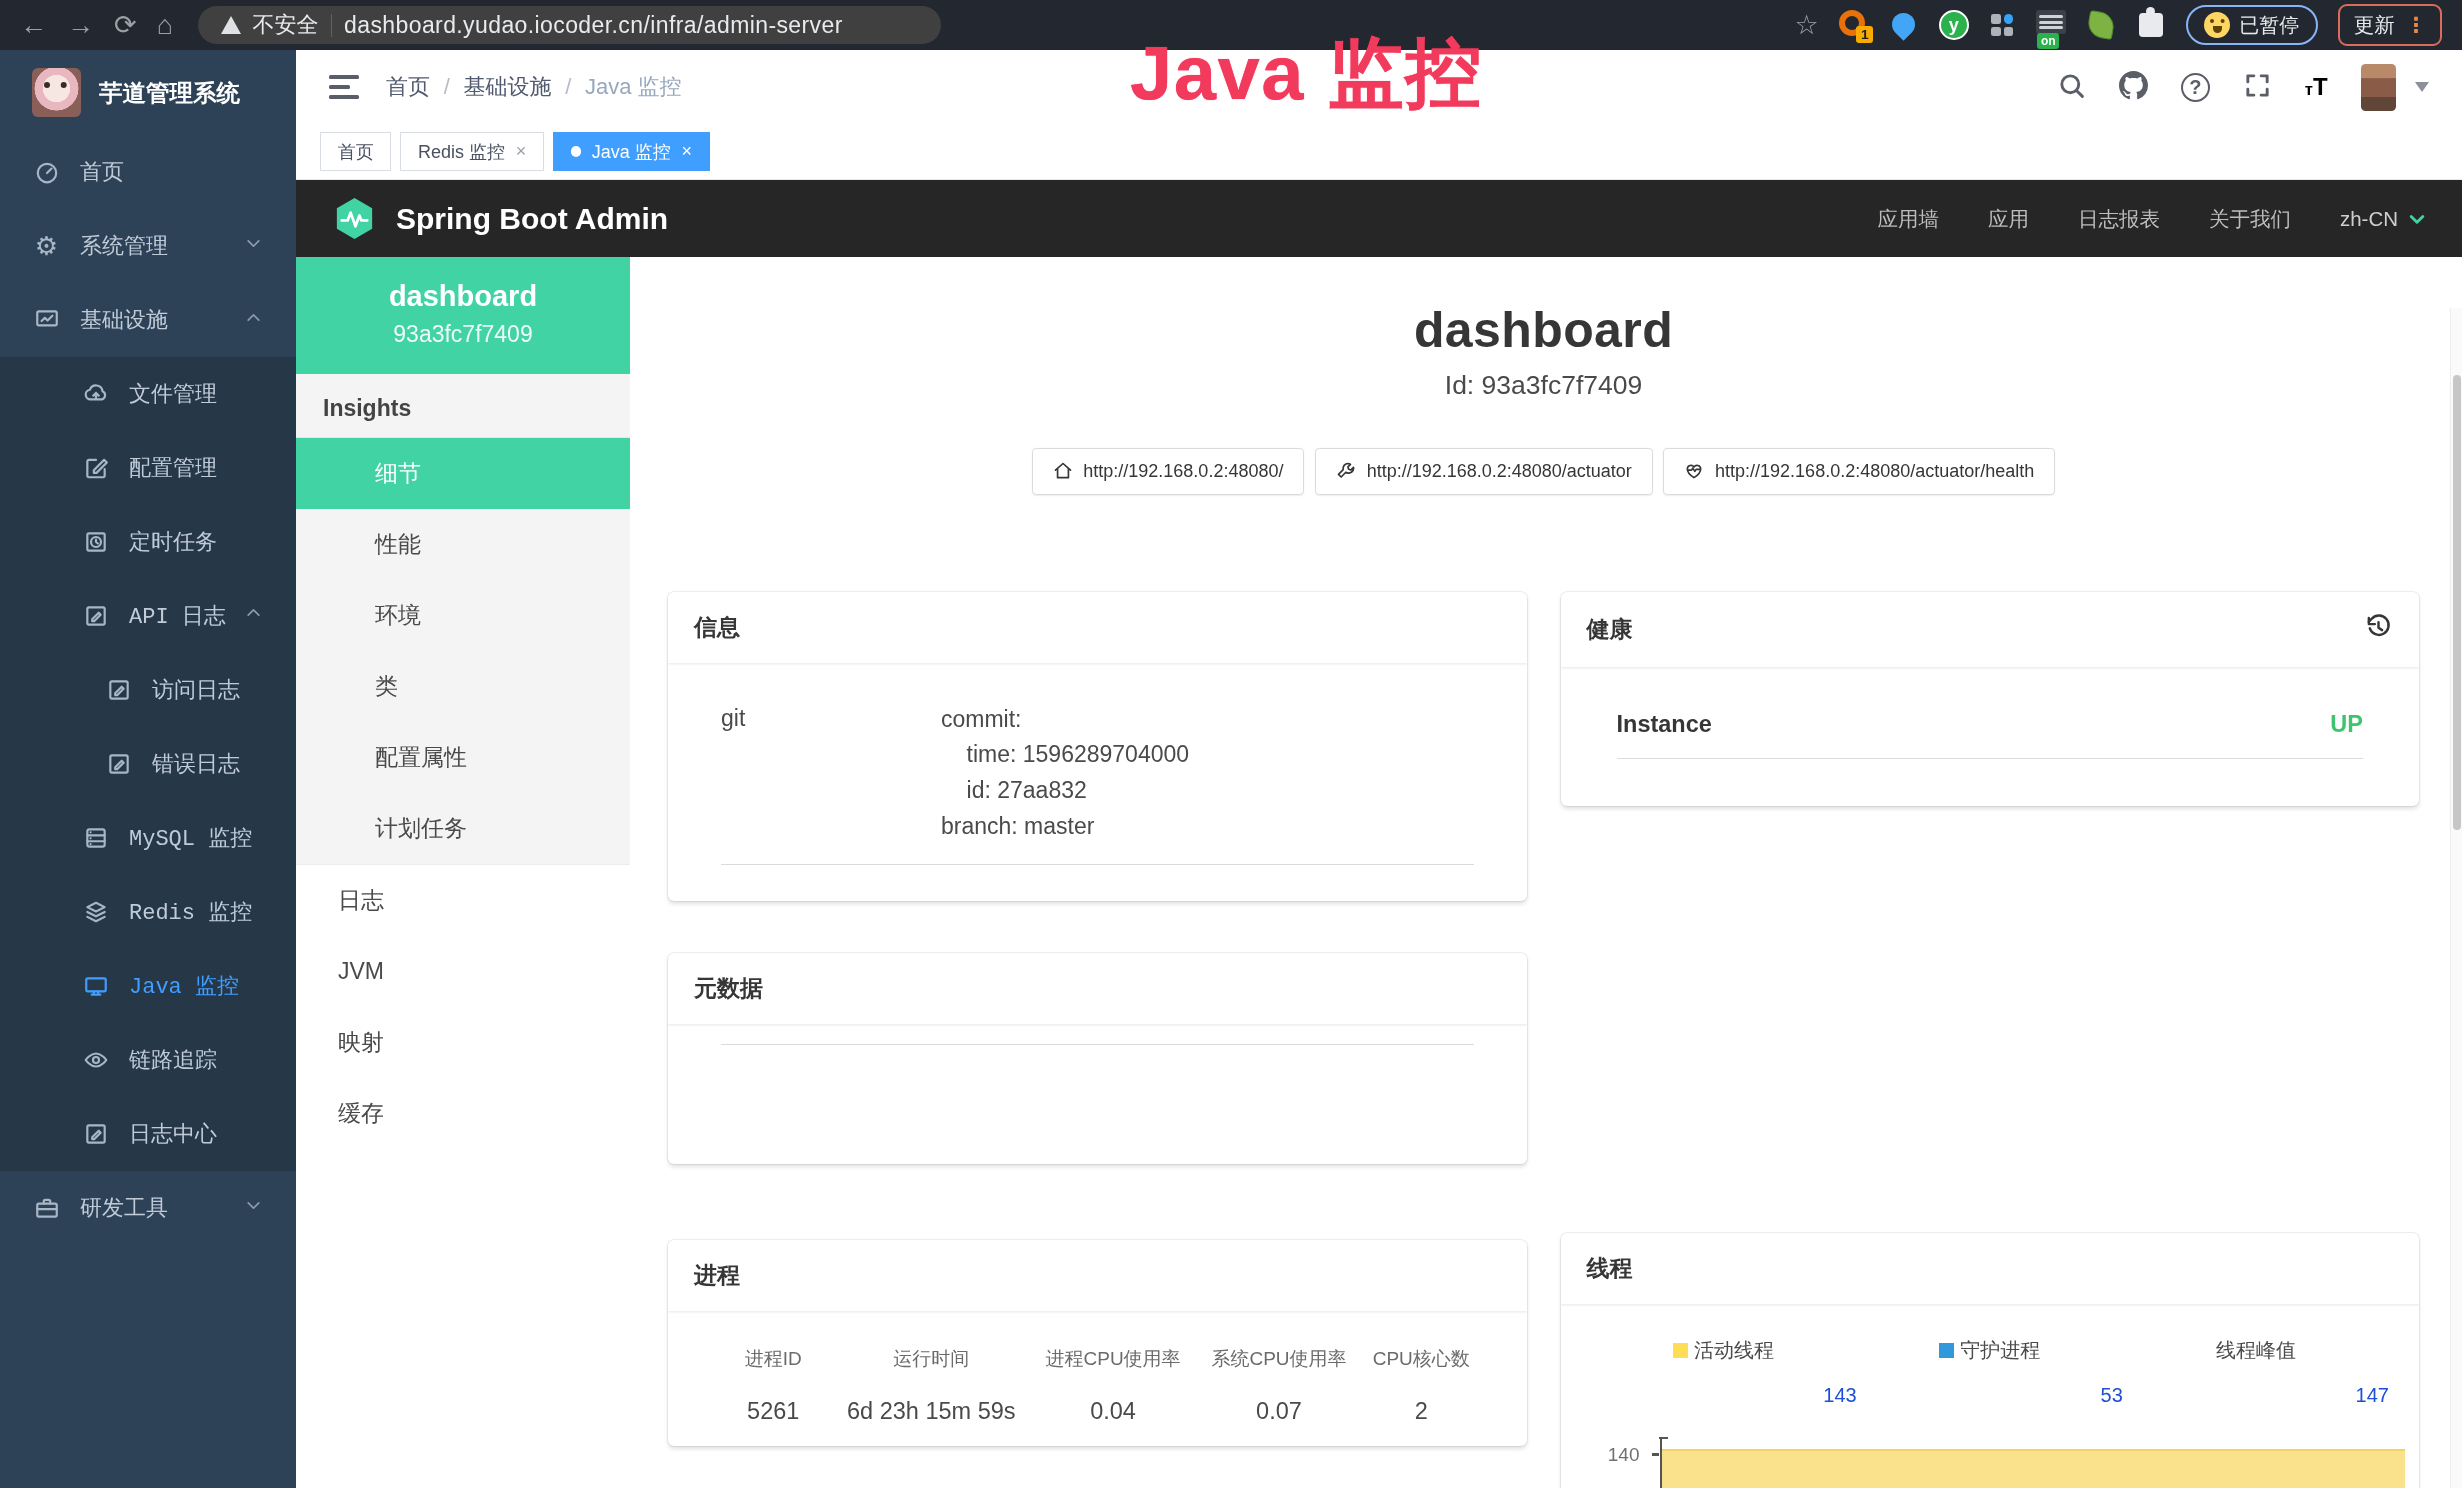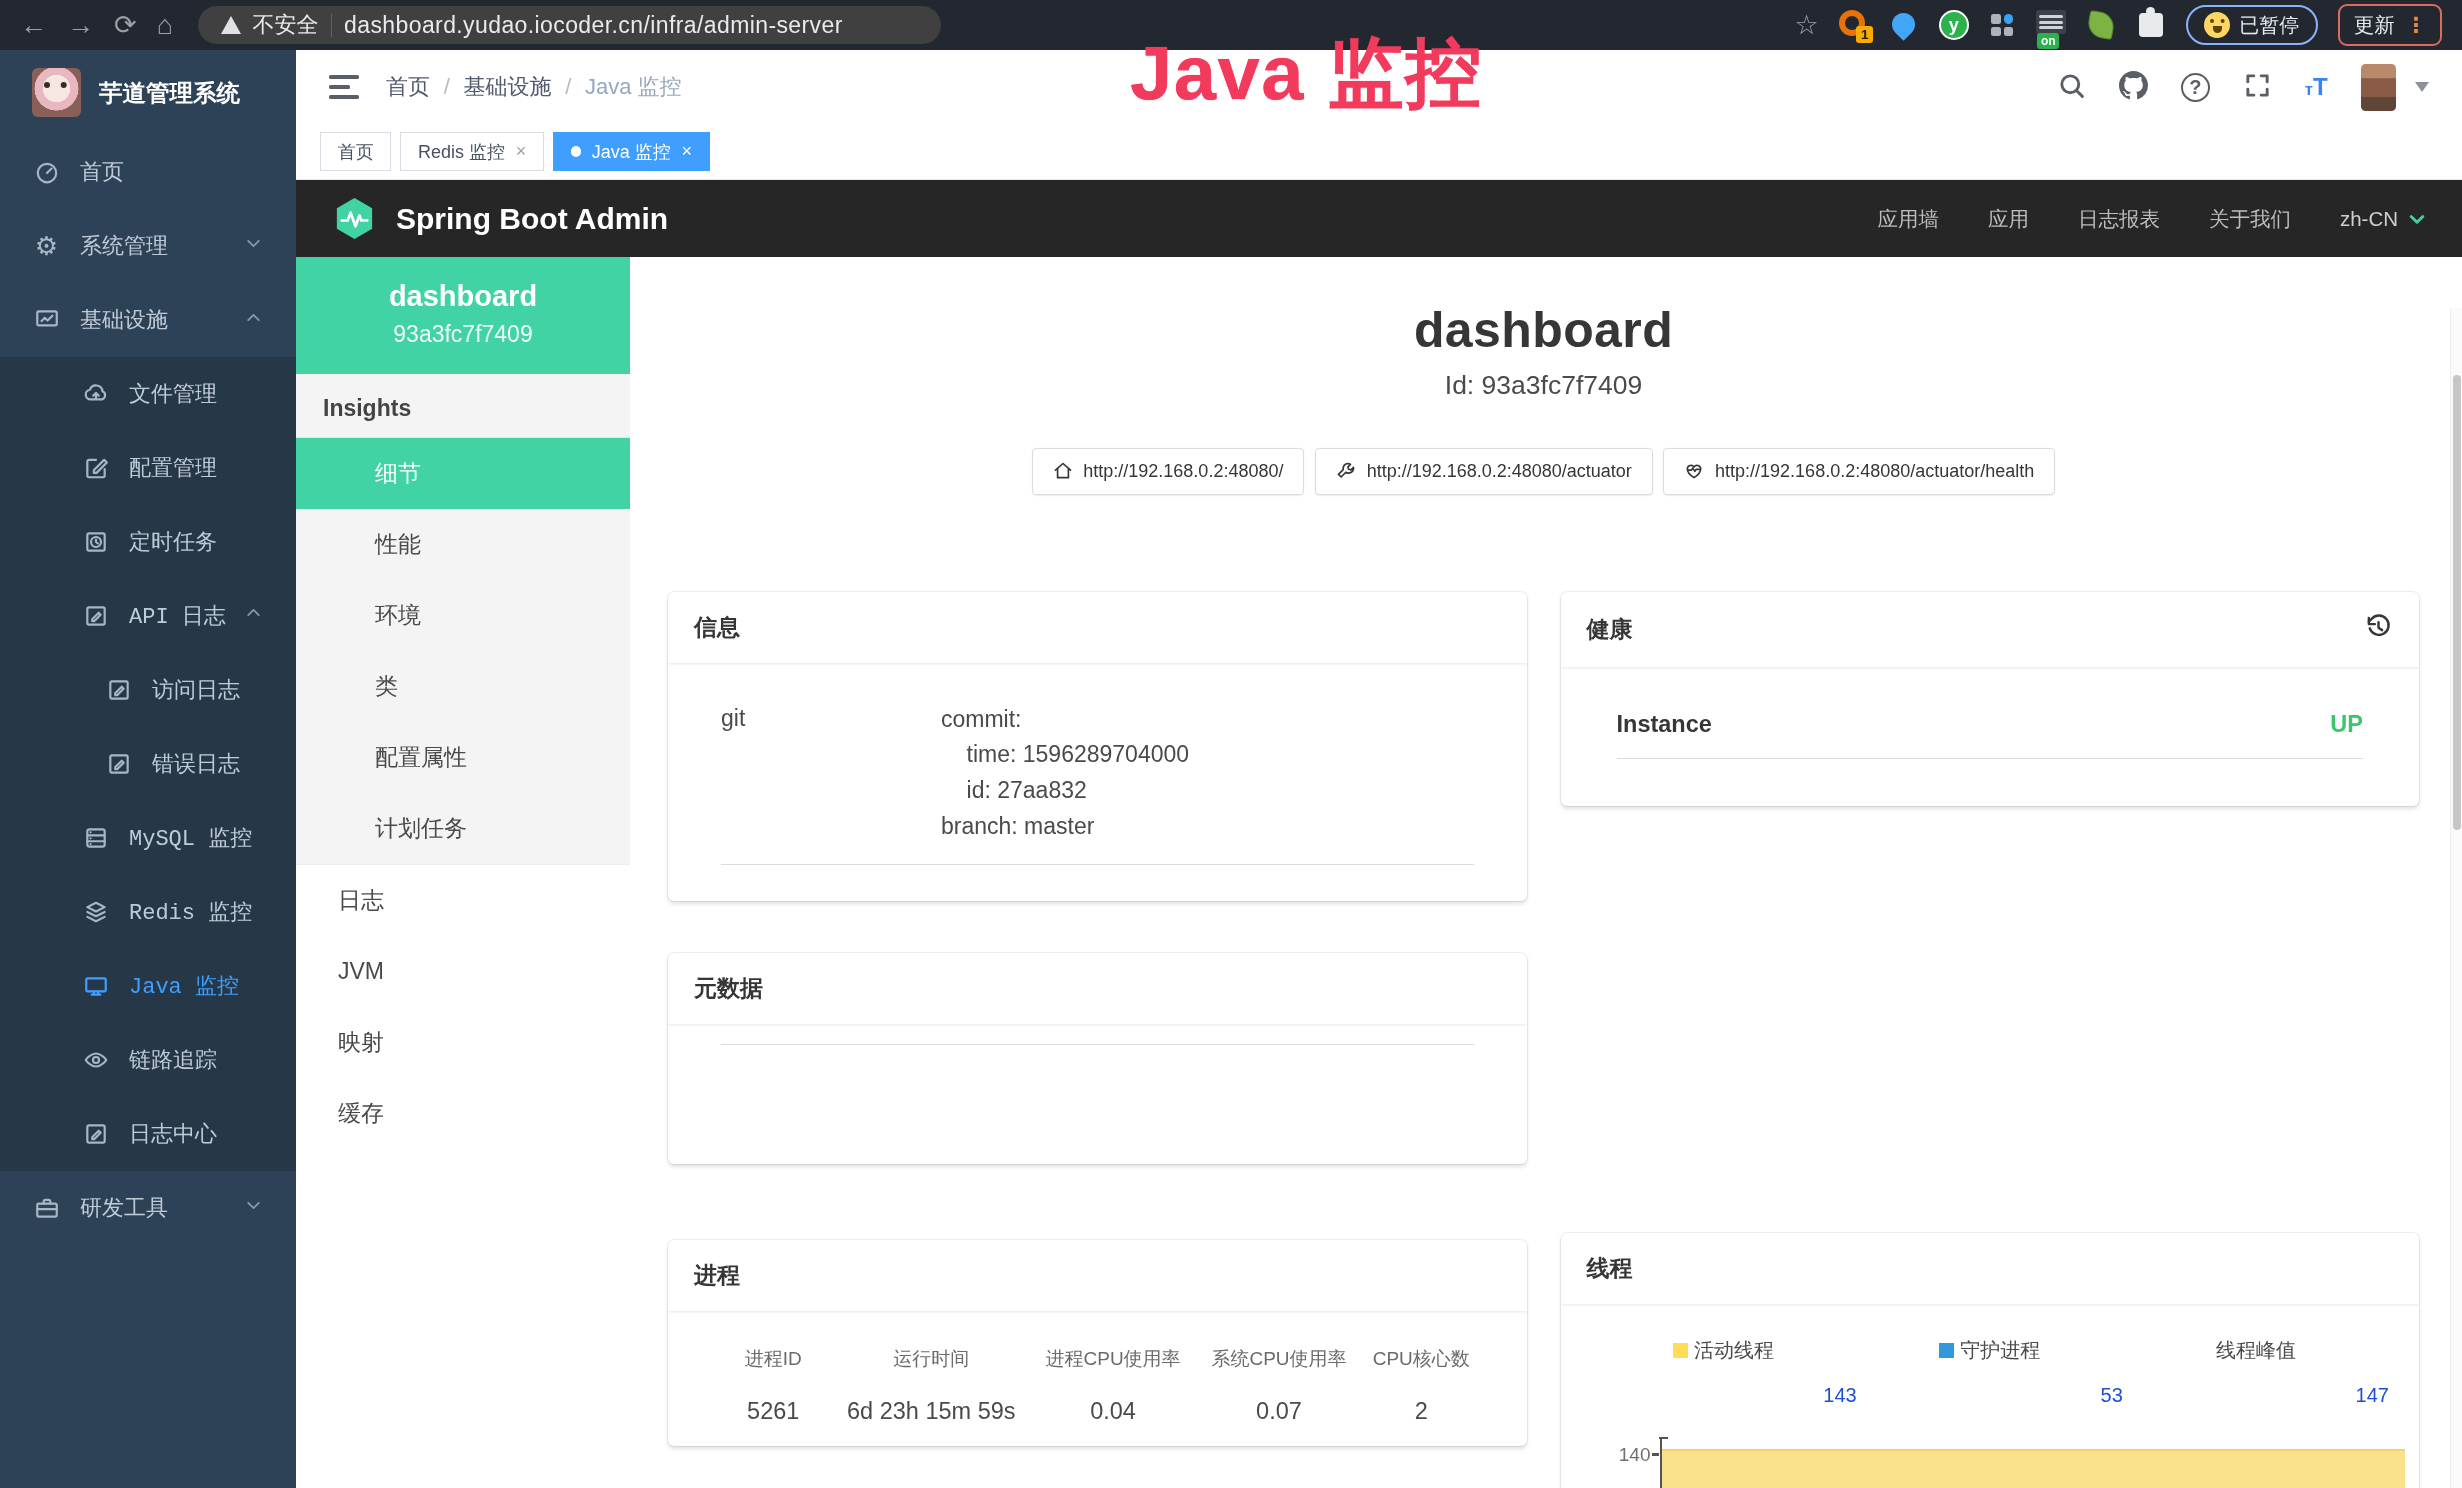--- a/index.html
+++ b/index.html
@@ -69,21 +69,21 @@
   .hamburger i:nth-child(2) { width:70%; }
   .crumbs { display:flex; align-items:center; gap:13.7px; font-size:22px; }
   .crumb { color:#515a6e; }
   .crumb-sep { color:#b6bcc6; }
   .crumb.last { color:#97a8be; }
   .hspacer { flex:1; }
   .hicons { display:flex; align-items:center; gap:33px; color:#5a5e66; }
   .hicons svg { width:29px; height:29px; stroke:#5a5e66; fill:none; stroke-width:2.4; stroke-linecap:round; stroke-linejoin:round; }
   .hicons .gh svg { fill:#5a5e66; stroke:none; }
   .help-circle { width:29px; height:29px; border:2.3px solid #5a5e66; border-radius:50%; display:flex; align-items:center; justify-content:center; font-size:20px; font-weight:bold; color:#5a5e66; }
-  .tt { font-size:24px; color:#3b82f6; font-weight:bold; }
+  .tt { font-size:24px; color:#000000; font-weight:bold; }
   .tt small { font-size:16.7px; }
   .avatar { width:35px; height:47px; border-radius:4.6px; background:linear-gradient(180deg,#b98a6a 0 30%,#8a5c48 31% 70%,#5f4638 71%); }
   .caret-down { width:0; height:0; border-left:7.6px solid transparent; border-right:7.6px solid transparent; border-top:10px solid #8b909a; margin-left:-13.7px; }
 
   
   .tabs-bar { height:56px; display:flex; align-items:center; gap:9px; padding:0 24px; border-bottom:1.5px solid #e4e7ed; flex:0 0 auto; }
   .tab { height:39px; display:flex; align-items:center; gap:10.6px; border:1.5px solid #d8dce5; background:#fff; color:#495060; font-size:18px; padding:0 16.7px; cursor:pointer; }
   .tab .x { color:#9aa0ab; font-size:18px; }
   .tab.active { background:#409eff; border-color:#409eff; color:#fff; }
   .tab.active .dot { width:10.6px; height:10.6px; border-radius:50%; background:#fff; }
@@ -141,21 +141,21 @@
   .proc-h { font-size:19px; color:#6b6b6b; }
   .proc-v { font-size:23.5px; color:#4a4a4a; }
 
   .legend-grid { display:grid; grid-template-columns:1fr 1fr 1fr; text-align:right; padding:33px 30px 0; row-gap:20px; }
   .lg-label { font-size:20px; color:#4a4a4a; display:flex; align-items:center; justify-content:center; gap:6px; }
   .lg-sq { width:15px; height:15px; display:inline-block; }
   .lg-val { font-size:20px; color:#1d4ed8; }
 
   .thread-chart { display:flex; margin-top:30px; height:197px; }
   .ticks { width:99px; position:relative; flex:0 0 auto; }
-  .tick { position:absolute; right:9px; font-size:19px; color:#707070; transform:translateY(-50%); }
+  .tick { position:absolute; right:20px; font-size:19px; color:#707070; transform:translateY(-50%); }
   .plot { flex:1; position:relative; margin-right:13.7px; border-left:2.3px solid #555; }
   .plot .cap { position:absolute; top:0; left:-2.3px; width:9px; height:2.3px; background:#555; }
   .plot .tickmark { position:absolute; left:-10px; width:7.6px; height:2.3px; background:#555; }
   .area { position:absolute; left:0; right:0; top:12px; bottom:-30px; background:#fae28c; border-top:2.3px solid #f3d368; }
 
   
   .page-scrollbar { position:absolute; right:0; top:258px; bottom:0; width:12px; background:#fafafa; border-left:0.8px solid #ededed; }
   .page-scrollbar .thumb { position:absolute; top:67px; left:1.5px; width:8.3px; height:455px; border-radius:4.6px; background:#c6c6c6; }
 
   

